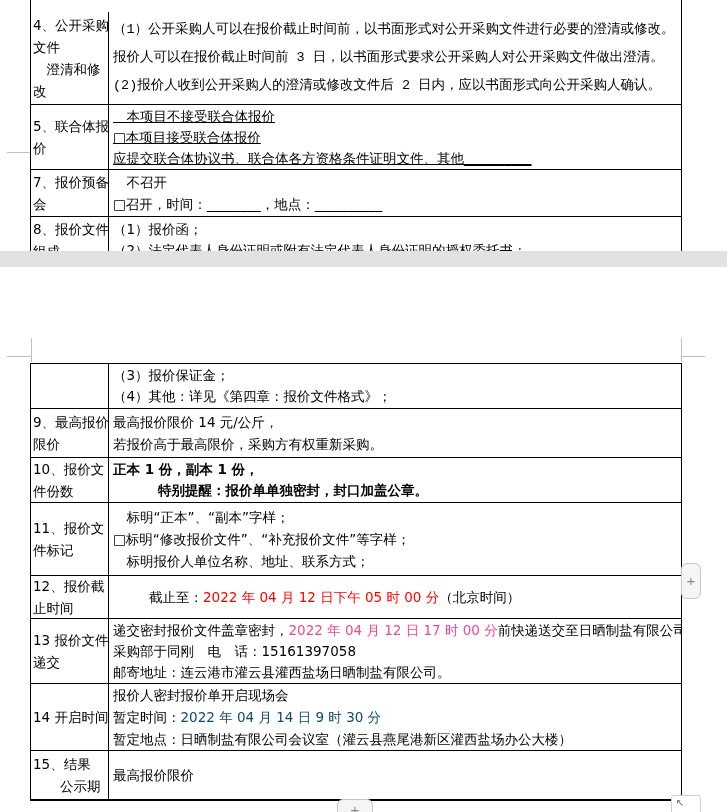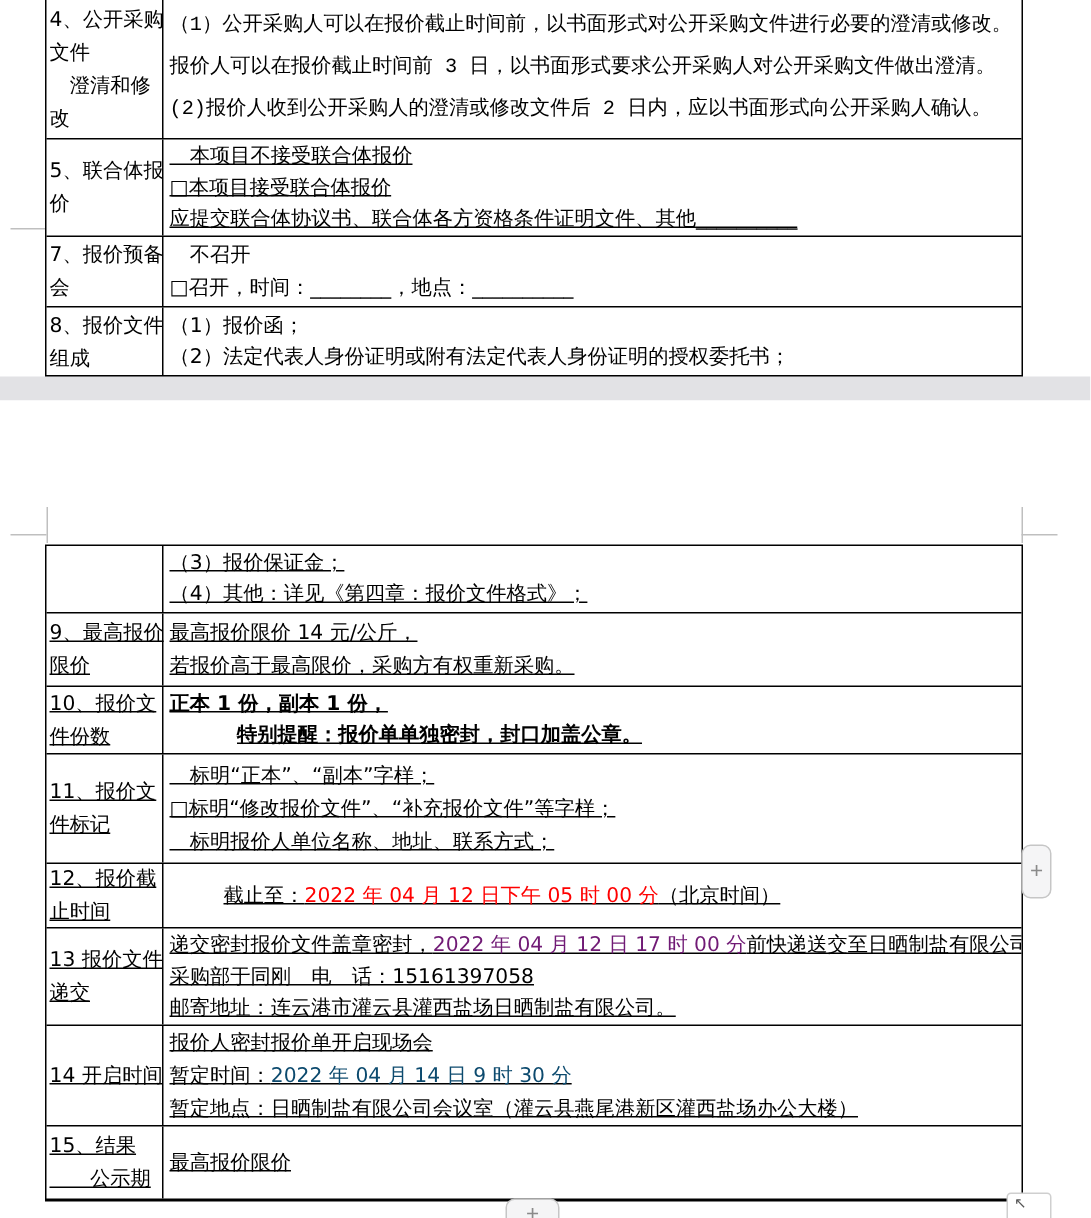--- a/index.html
+++ b/index.html
@@ -13,21 +13,21 @@
   #page1{top:0;height:251px;}
   #page-gap{position:absolute;left:0;top:251px;width:727px;height:16px;background:#e2e2e5;}
   #page2{top:267px;height:545px;}
 
   
   .mark{position:absolute;background:#bfbfbf;}
 
   
   .doc-table{position:absolute;background:#fff;}
   #table1{left:30px;top:0;width:650px;border-left:1px solid #000;border-right:1px solid #000;border-bottom:2px solid #000;}
-  #table2{left:30px;top:96px;width:650px;border:1px solid #000;border-bottom:2px solid #000;text-decoration:underline;}
+  #table2{left:30px;top:96px;width:650px;border:1px solid #000;border-bottom:2px solid #000;}
   .trow{display:flex;box-sizing:border-box;border-bottom:1px solid #000;}
   .trow:last-child{border-bottom:none;}
   .tlabel{
     width:78px;box-sizing:border-box;border-right:1px solid #000;
     display:flex;flex-direction:column;justify-content:center;
     padding-left:2px;font-size:13.5px;
   }
   .tlabel .line{line-height:22px;white-space:pre;}
   .tcontent{
     flex:1;box-sizing:border-box;display:flex;flex-direction:column;justify-content:center;
@@ -51,21 +51,21 @@
     background:#fff;border:1px solid #cfcfcf;border-radius:3px;cursor:pointer;
   }
   #resize-handle .nw{position:absolute;left:4px;top:1px;font-size:10px;color:#555;}
 </style>
 </head>
 <body>
 
 <div class="page" id="page1">
   <div class="mark" style="left:7px;top:152px;width:24px;height:1px;"></div>
   <div class="doc-table" id="table1">
-      <div class="trow" style="height: 93px;">
+      <div class="trow" style="height: 93px; margin-top: 12px;">
         <div class="tlabel">
           <div class="line">4、公开采购</div>
           <div class="line">文件</div>
           <div class="line">　澄清和修</div>
           <div class="line">改</div>
         </div>
         <div class="tcontent" style="line-height: 28px; font-family: Liberation Mono, monospace;">
           <div class="line"><span>（1）公开采购人可以在报价截止时间前，以书面形式对公开采购文件进行必要的澄清或修改。</span></div>
           <div class="line"><span>报价人可以在报价截止时间前 3 日，以书面形式要求公开采购人对公开采购文件做出澄清。</span></div>
           <div class="line"><span>(2)报价人收到公开采购人的澄清或修改文件后 2 日内，应以书面形式向公开采购人确认。</span></div>
@@ -160,21 +160,21 @@
         <div class="tcontent" style="line-height: 20px;">
           <div class="line"><span>截止至：</span><span style="color: rgb(255, 0, 0);">2022 年 04 月 12 日下午 05 时 00 分</span><span>（北京时间）</span></div>
         </div>
       </div>
       <div class="trow" style="height: 65px;">
         <div class="tlabel">
           <div class="line">13 报价文件</div>
           <div class="line">递交</div>
         </div>
         <div class="tcontent" style="line-height: 21px;">
-          <div class="line"><span>递交密封报价文件盖章密封，</span><span style="color: #701a75;">2022 年 04 月 12 日 17 时 00 分</span><span>前快递送交至日晒制盐有限公司</span></div>
+          <div class="line"><span>递交密封报价文件盖章密封，</span><span style="color: #ec4899;">2022 年 04 月 12 日 17 时 00 分</span><span>前快递送交至日晒制盐有限公司</span></div>
           <div class="line"><span>采购部于同刚　电　话：15161397058</span></div>
           <div class="line"><span>邮寄地址：连云港市灌云县灌西盐场日晒制盐有限公司。</span></div>
         </div>
       </div>
       <div class="trow" style="height: 67px;">
         <div class="tlabel">
           <div class="line">14 开启时间</div>
         </div>
         <div class="tcontent" style="line-height: 22px;">
           <div class="line"><span>报价人密封报价单开启现场会</span></div>

